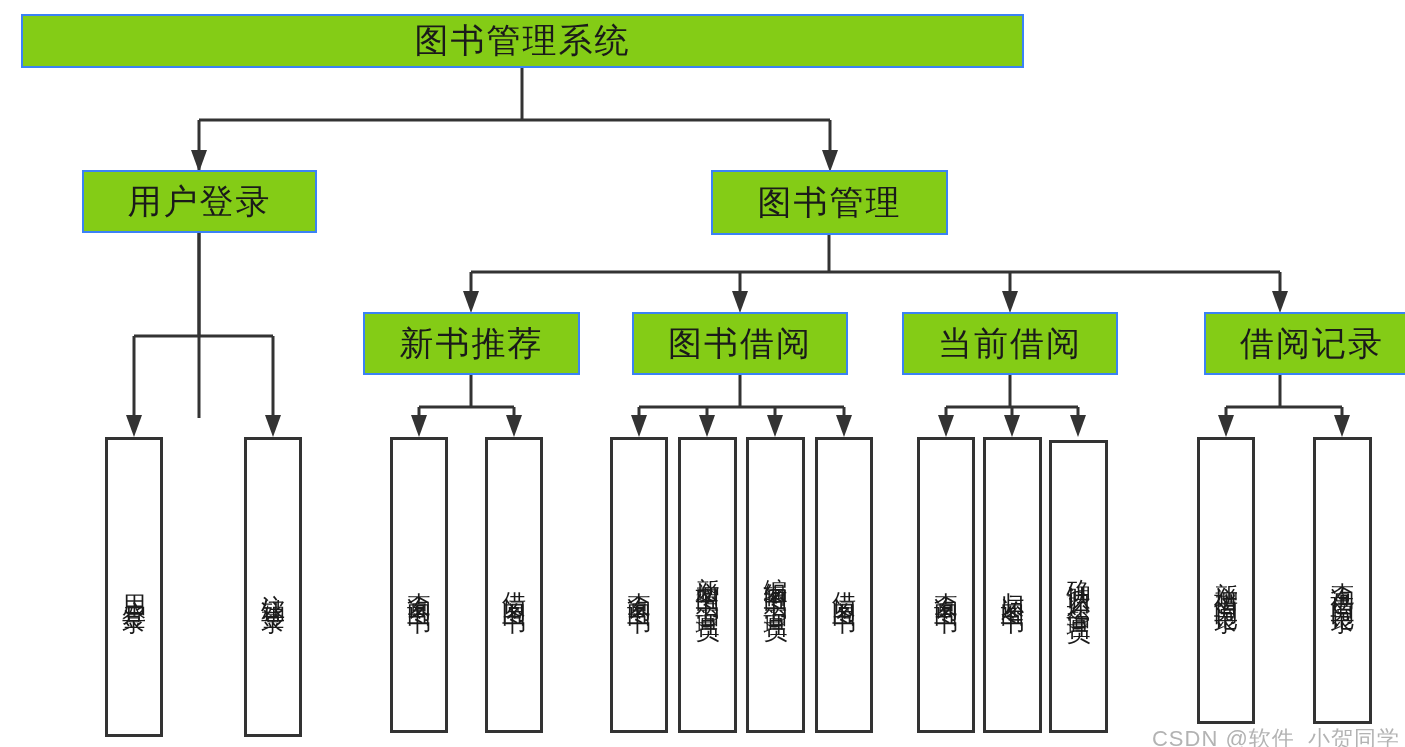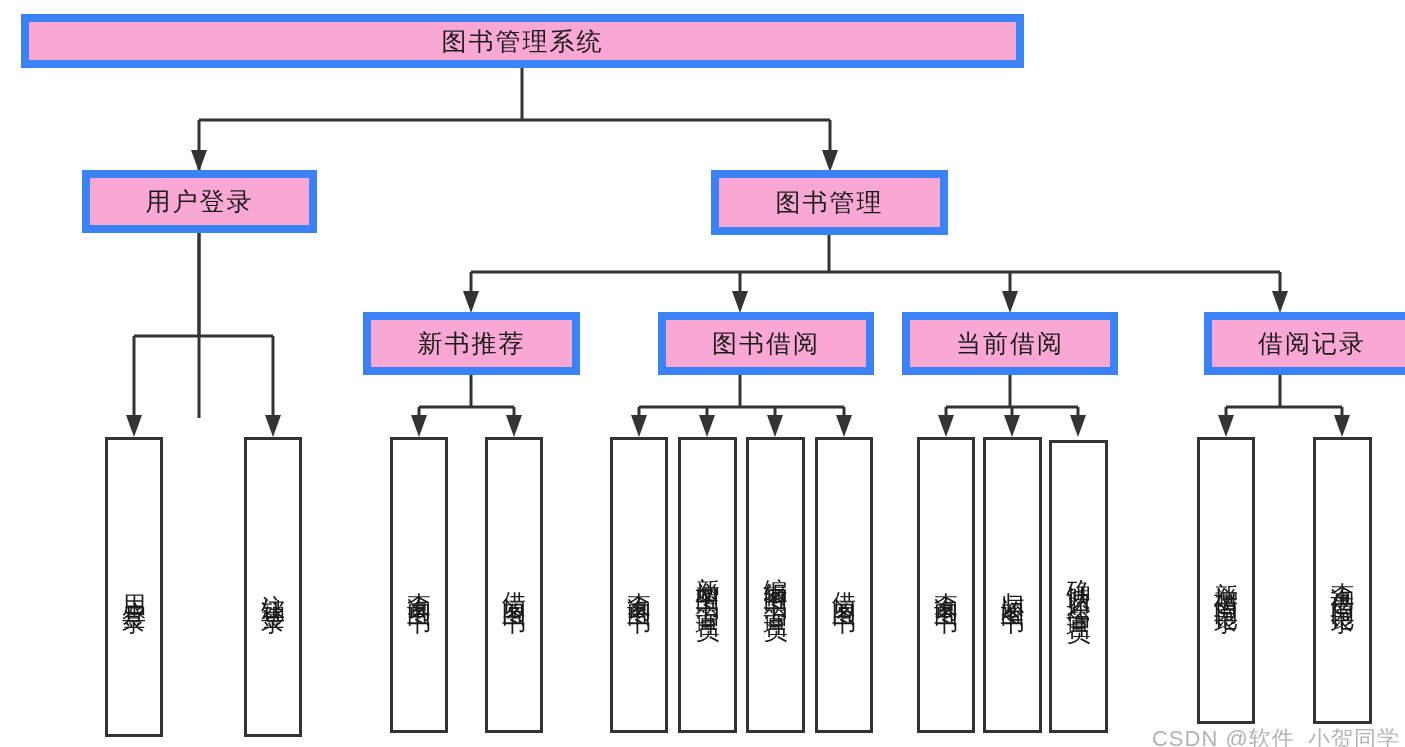--- a/index.html
+++ b/index.html
@@ -8,23 +8,23 @@
     width:1405px;height:747px;
     background:#ffffff;
     font-family:"Liberation Sans","DejaVu Sans",sans-serif;
     overflow:hidden;
   }
   .connectors{position:absolute;left:0;top:0;width:1405px;height:747px;}
   .connectors path{stroke:#333333;stroke-width:3;fill:none;}
   .connectors polygon{fill:#333333;stroke:none;}
   .node{
     position:absolute;box-sizing:border-box;
-    border:8px solid #3b82f6;background:#f9a8d4;
+    border:2px solid #3b82f6;background:#84cc16;
     display:flex;align-items:center;justify-content:center;
-    font-size:25px;letter-spacing:2px;color:#1a1a1a;
+    font-size:34px;letter-spacing:2px;color:#1a1a1a;
     white-space:nowrap;
   }
   .leaf{
     position:absolute;box-sizing:border-box;
     border:3px solid #333333;background:#ffffff;
     display:flex;align-items:center;justify-content:center;
     writing-mode:vertical-rl;text-orientation:mixed;
     font-size:24px;letter-spacing:6px;color:#1a1a1a;
   }
   .watermark{
@@ -113,21 +113,21 @@
       <polygon points="1334,415 1350,415 1342,437"></polygon>
     </g>
   </svg>
 
   <div class="node" style="left:21px;top:14px;width:1003px;height:54px;">图书管理系统</div>
 
   <div class="node" style="left:82px;top:170px;width:235px;height:63px;">用户登录</div>
   <div class="node" style="left:711px;top:170px;width:237px;height:65px;">图书管理</div>
 
   <div class="node" style="left:363px;top:312px;width:217px;height:63px;">新书推荐</div>
-  <div class="node" style="left:632px;top:312px;width:216px;height:63px;margin-left:26px;">图书借阅</div>
+  <div class="node" style="left:632px;top:312px;width:216px;height:63px;">图书借阅</div>
   <div class="node" style="left:902px;top:312px;width:216px;height:63px;">当前借阅</div>
   <div class="node" style="left:1204px;top:312px;width:216px;height:63px;">借阅记录</div>
 
   <div class="leaf" style="left:105px;top:437px;width:58px;height:300px;">用户登录</div>
   <div class="leaf" style="left:244px;top:437px;width:58px;height:300px;">注销登录</div>
 
   <div class="leaf" style="left:390px;top:437px;width:58px;height:296px;">查询图书</div>
   <div class="leaf" style="left:485px;top:437px;width:58px;height:296px;">借阅图书</div>
 
   <div class="leaf" style="left:610px;top:437px;width:58px;height:296px;">查询图书</div>

